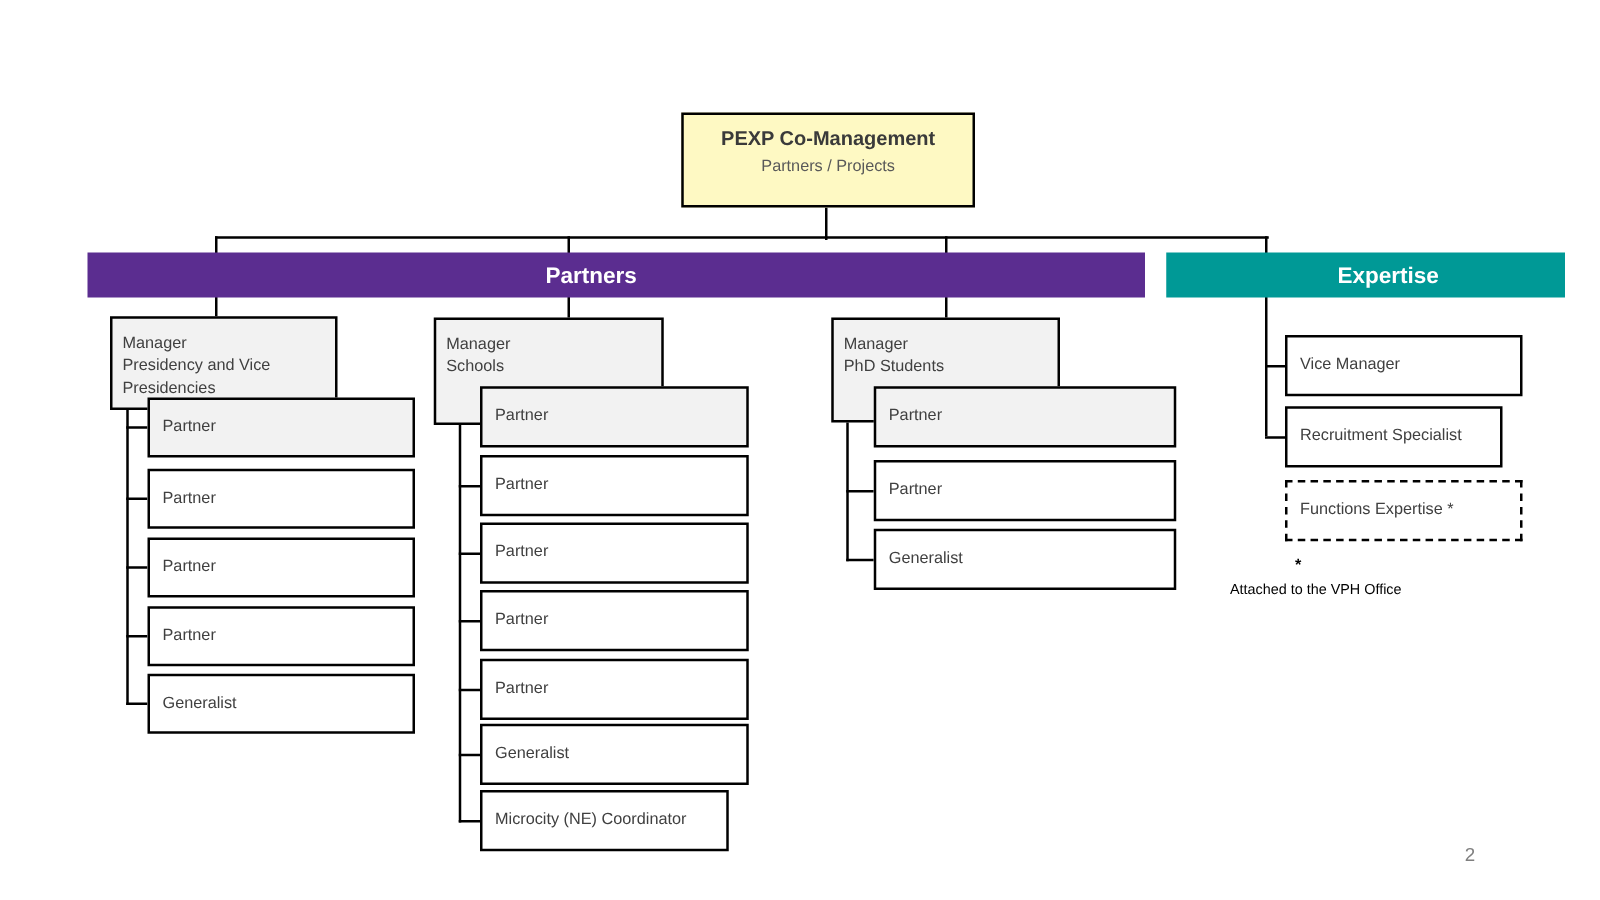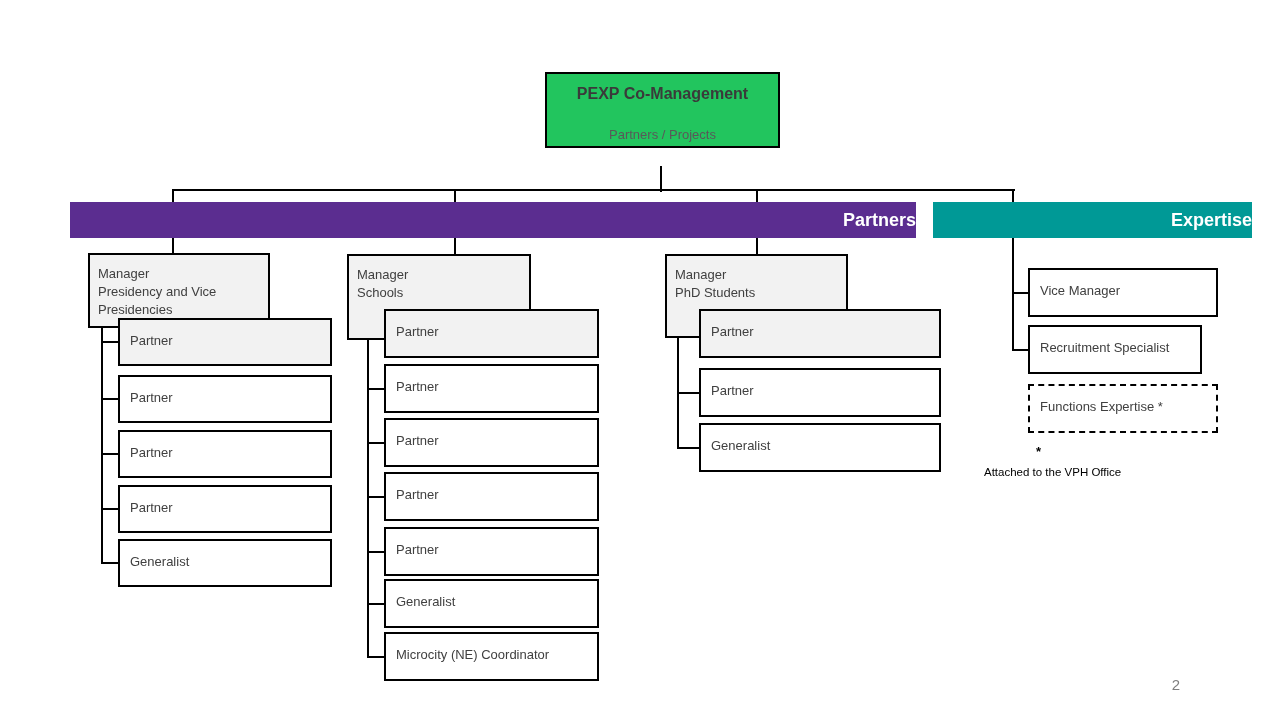--- a/index.html
+++ b/index.html
@@ -10,30 +10,30 @@
   .line{position:absolute;background:#000000;z-index:1;}
   .box{
     position:absolute;border:2px solid #000000;background:#ffffff;
     color:#404040;font-size:13px;z-index:2;box-sizing:border-box;
   }
   .box.gray{background:#f2f2f2;}
   .box.dashed{border-style:dashed;}
   .mgr{padding:10px 8px;white-space:pre-line;line-height:18px;}
   .child{padding:13px 0 0 10px;}
   .root-box{
-    position:absolute;left:545px;top:72px;width:235px;height:76px;
-    border:2px solid #000000;background:#22c55e;box-sizing:border-box;
+    position:absolute;left:545px;top:90px;width:235px;height:76px;
+    border:2px solid #000000;background:#fef9c3;box-sizing:border-box;
     text-align:center;z-index:2;
   }
   .root-title{margin-top:11px;font-size:16px;font-weight:bold;color:#3a3a3a;}
-  .root-sub{margin-top:24px;font-size:13px;color:#595959;}
+  .root-sub{margin-top:4px;font-size:13px;color:#595959;}
   .band{
     position:absolute;top:202px;height:36px;z-index:3;
     color:#ffffff;font-weight:bold;font-size:18px;
-    text-align:right;line-height:36px;
+    text-align:center;line-height:36px;
   }
   #band-partners{left:70px;width:846px;text-indent:-40px;}
   #band-expertise{left:933px;width:283px;padding-left:36px;}
   .footnote-marker{position:absolute;left:1036px;top:444px;font-size:13px;font-weight:bold;color:#000000;z-index:2;}
   .footnote-text{position:absolute;left:984px;top:466px;font-size:11.5px;color:#000000;z-index:2;}
   .page-number{position:absolute;left:1164px;top:676px;width:24px;text-align:center;font-size:15px;color:#7f7f7f;z-index:2;}
 </style>
 </head>
 <body>
 
@@ -86,21 +86,21 @@
       <div class="box child" style="left: 118px; top: 485px; width: 214px; height: 48px;">Partner</div>
       <div class="box child" style="left: 118px; top: 539px; width: 214px; height: 48px;">Generalist</div>
       <div class="box gray mgr" style="left: 347px; top: 254px; width: 184px; height: 86px;">Manager
 Schools</div>
       <div class="box child gray" style="left: 384px; top: 309px; width: 215px; height: 49px;">Partner</div>
       <div class="box child" style="left: 384px; top: 364px; width: 215px; height: 49px;">Partner</div>
       <div class="box child" style="left: 384px; top: 418px; width: 215px; height: 49px;">Partner</div>
       <div class="box child" style="left: 384px; top: 472px; width: 215px; height: 49px;">Partner</div>
       <div class="box child" style="left: 384px; top: 527px; width: 215px; height: 49px;">Partner</div>
       <div class="box child" style="left: 384px; top: 579px; width: 215px; height: 49px;">Generalist</div>
-      <div class="box child" style="left: 384px; top: 632px; width: 215px; height: 49px;">Microcity (NE) Coordinator</div>
+      <div class="box child" style="left: 384px; top: 632px; width: 199px; height: 49px;">Microcity (NE) Coordinator</div>
       <div class="box gray mgr" style="left: 665px; top: 254px; width: 183px; height: 84px;">Manager
 PhD Students</div>
       <div class="box child gray" style="left: 699px; top: 309px; width: 242px; height: 49px;">Partner</div>
       <div class="box child" style="left: 699px; top: 368px; width: 242px; height: 49px;">Partner</div>
       <div class="box child" style="left: 699px; top: 423px; width: 242px; height: 49px;">Generalist</div>
       <div class="box child" style="left: 1028px; top: 268px; width: 190px; height: 49px;">Vice Manager</div>
       <div class="box child" style="left: 1028px; top: 325px; width: 174px; height: 49px;">Recruitment Specialist</div>
       <div class="box child dashed" style="left: 1028px; top: 384px; width: 190px; height: 49px;">Functions Expertise *</div>
     </div>
 

